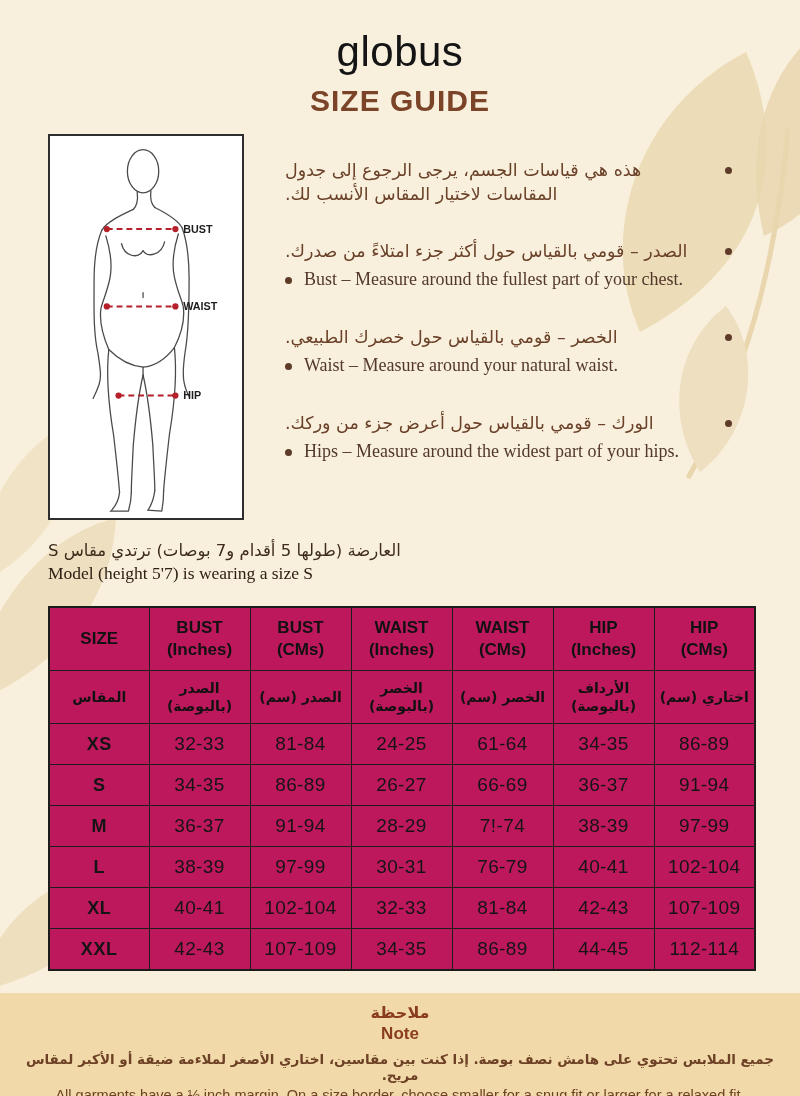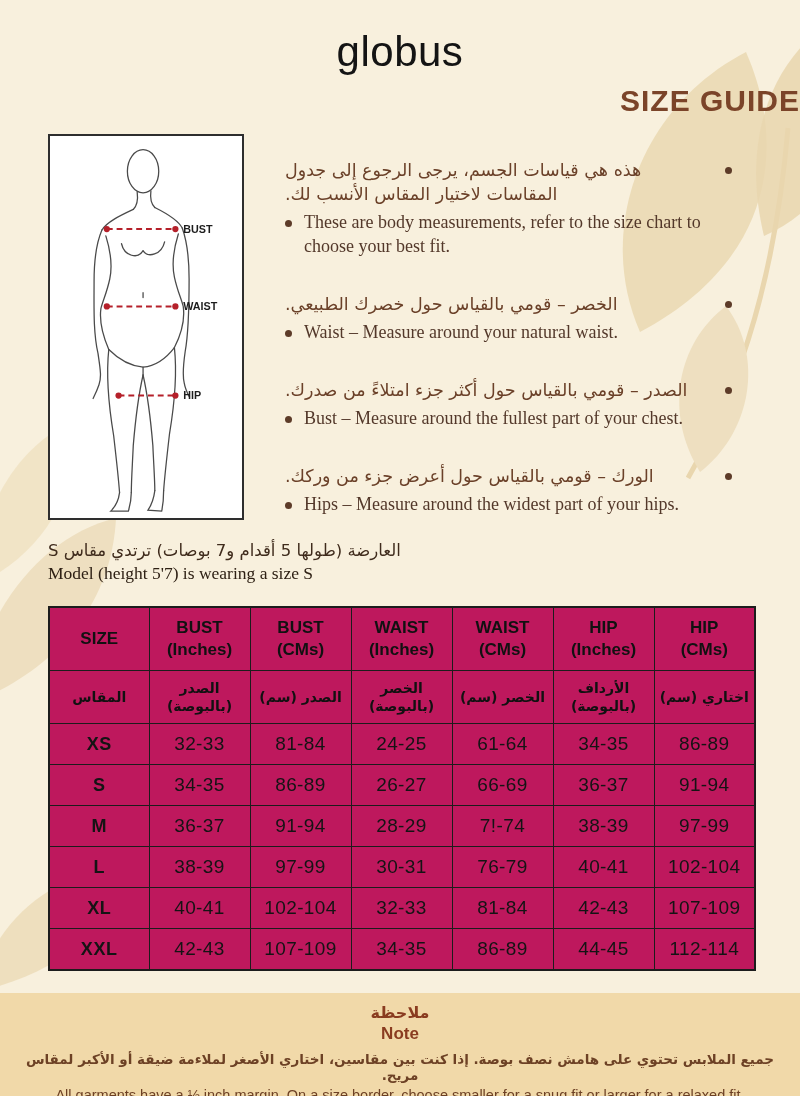--- a/index.html
+++ b/index.html
@@ -7,21 +7,21 @@
     width:800px;height:1096px;position:relative;overflow:hidden;
     background:#f8f0dd;
     font-family:"Liberation Sans",sans-serif;
   }
   .decor{position:absolute;inset:0;z-index:0;pointer-events:none;}
   .content{position:relative;z-index:1;width:800px;height:1096px;}
 
   
   .brand{margin:8px;padding-top:20px;text-align:center;font-size:42px;font-weight:normal;
          color:#141414;letter-spacing:.5px;}
-  .guide-title{margin:0;text-align:right;font-size:30px;font-weight:bold;
+  .guide-title{margin:0;text-align:center;font-size:30px;font-weight:bold;
          color:#7b4429;letter-spacing:1px;margin-top:2px;}
 
   
   .figure-box{position:absolute;left:48px;top:126px;width:196px;height:386px;
          background:#ffffff;border:2px solid #2e2e2e;box-sizing:border-box;}
   .figure-box svg{display:block;width:100%;height:100%;}
 
   
   .bullets{position:absolute;left:285px;top:150px;width:447px;}
   .bullet-group{margin-bottom:33px;}
@@ -116,43 +116,39 @@
       </g>
     </svg>
   </div>
 
   <div class="bullets">
     <div class="bullet-group">
       <div class="b-row b-ar">
           <span class="dot"></span>
         <div class="txt">هذه هي قياسات الجسم، يرجى الرجوع إلى جدول المقاسات لاختيار المقاس الأنسب لك.</div>
         </div>
+    </div>
+    <div class="bullet-group">
+      <div class="b-row b-ar">
+          <span class="dot"></span>
+        <div class="txt">الصدر – قومي بالقياس حول أكثر جزء امتلاءً من صدرك.</div>
+        </div>
       <div class="b-row b-en">
           <span class="dot"></span>
-        <div class="txt">These are body measurements, refer to the size chart to choose your best fit.</div>
+        <div class="txt">Bust – Measure around the fullest part of your chest.</div>
         </div>
     </div>
     <div class="bullet-group">
       <div class="b-row b-ar">
           <span class="dot"></span>
         <div class="txt">الخصر – قومي بالقياس حول خصرك الطبيعي.</div>
         </div>
       <div class="b-row b-en">
           <span class="dot"></span>
         <div class="txt">Waist – Measure around your natural waist.</div>
-        </div>
-    </div>
-    <div class="bullet-group">
-      <div class="b-row b-ar">
-          <span class="dot"></span>
-        <div class="txt">الصدر – قومي بالقياس حول أكثر جزء امتلاءً من صدرك.</div>
-        </div>
-      <div class="b-row b-en">
-          <span class="dot"></span>
-        <div class="txt">Bust – Measure around the fullest part of your chest.</div>
         </div>
     </div>
     <div class="bullet-group">
       <div class="b-row b-ar">
           <span class="dot"></span>
         <div class="txt">الورك – قومي بالقياس حول أعرض جزء من وركك.</div>
         </div>
       <div class="b-row b-en">
           <span class="dot"></span>
         <div class="txt">Hips – Measure around the widest part of your hips.</div>

